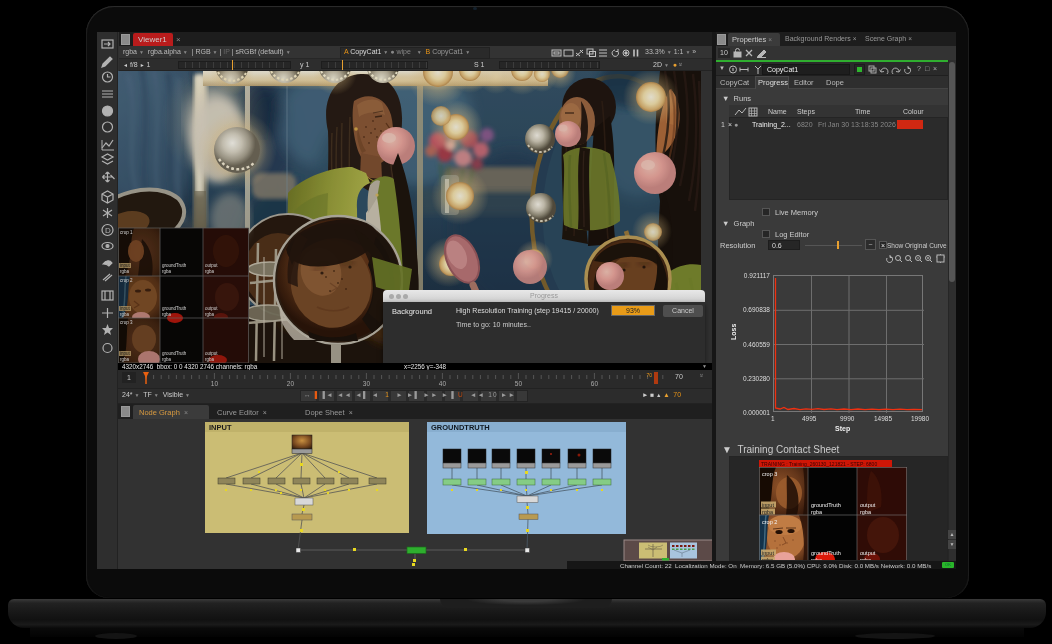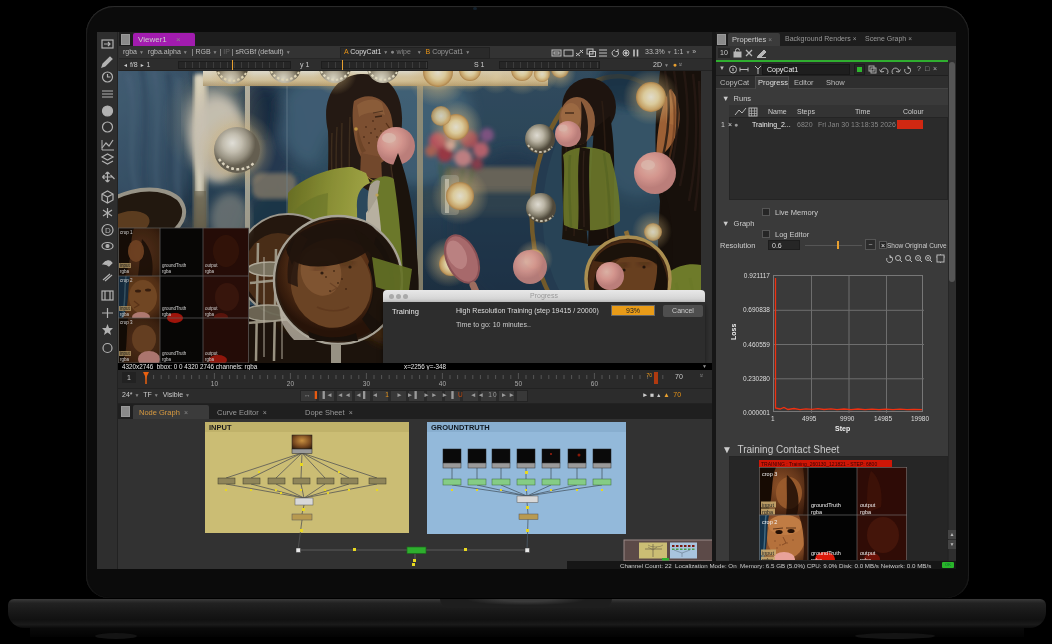--- a/index.html
+++ b/index.html
@@ -45,21 +45,21 @@
       <rect x="5" y="255" width="11" height="9"></rect>
         <path d="M8,255 v9 M13,255 v9"></path>
       <path d="M5,277 h11 M10.5,272 v10"></path>
       <path d="M10.5,288 l1.5,4 h4 l-3,3 l1,4 l-3.5,-2.5 l-3.5,2.5 l1,-4 l-3,-3 h4 Z" fill="#b2b2b2" stroke="none"></path>
       <circle cx="10.5" cy="312" r="4.5"></circle>
     </g>
   </svg>
 
   <div class="a" style="left:22px;top:0;width:593px;height:14px;background:#1d1d1d"></div>
   <div class="a" style="left:24px;top:2px;width:9px;height:11px;background:#8a8a8a;border:1px solid #999"></div>
-  <div class="a" style="left:36px;top:1px;width:62px;height:13px;background:#a21caf;border-radius:2px 2px 0 0;font-size:8px;color:#ccc;padding:2px 0 0 5px">Viewer1</div>
+  <div class="a" style="left:36px;top:1px;width:40px;height:13px;background:#b91c1c;border-radius:2px 2px 0 0;font-size:8px;color:#ccc;padding:2px 0 0 5px">Viewer1</div>
   <div class="a" style="left:79px;top:2.5px;font-size:8px;color:#888">×</div>
 
   <div class="a" style="left:22px;top:14px;width:593px;height:13px;background:#333;border-bottom:1px solid #272727"></div>
   <div class="a tx" style="left:26px;top:16px;font-size:7px;color:#bbb">rgba <span class="dd">▼</span>&nbsp; rgba.alpha <span class="dd">▼</span> &nbsp;| RGB <span class="dd">▼</span> | <span style="color:#666">IP</span> | sRGBf (default) <span class="dd">▼</span></div>
   <div class="a" style="left:243px;top:14.5px;width:150px;height:12px;background:#2a2a2a;border:1px solid #222"></div>
   <div class="a tx" style="left:247px;top:16px;font-size:7px;color:#e89417">A <span style="color:#ddd">CopyCat1</span> <span class="dd">▼</span> <span style="color:#888">●</span> <span style="color:#888">wipe &nbsp;&nbsp;</span><span class="dd">▼</span> &nbsp;B <span style="color:#999">CopyCat1</span> <span class="dd">▼</span></div>
   <svg class="a" style="left:454px;top:15.5px" width="92" height="10">
     <g stroke="#c2c2c2" stroke-width="1" fill="none">
       <rect x="1" y="2" width="9" height="6"></rect>
         <rect x="3" y="4" width="5" height="2"></rect>
@@ -506,21 +506,21 @@
   </svg>
   </div>
 
   <div class="a" id="pdlg" style="left:286px;top:258px;width:322px;height:73px">
     <div class="a" style="left:0;top:0;width:322px;height:12px;background:linear-gradient(#e8e8e8,#cfcfcf);border-radius:4px 4px 0 0"></div>
     <div class="a" style="left:6px;top:4px;width:5px;height:5px;border-radius:50%;background:#aaa"></div>
     <div class="a" style="left:13px;top:4px;width:5px;height:5px;border-radius:50%;background:#aaa"></div>
     <div class="a" style="left:20px;top:4px;width:5px;height:5px;border-radius:50%;background:#aaa"></div>
     <div class="a" style="left:0;top:2px;width:322px;text-align:center;font-size:7px;color:#999">Progress</div>
     <div class="a" style="left:0;top:12px;width:322px;height:61px;background:#2d2d2d;box-shadow:0 2px 5px rgba(0,0,0,.5)"></div>
-    <div class="a tx" style="left:9px;top:17px;font-size:7.5px;color:#e8e8e8">Training</div>
+    <div class="a tx" style="left:9px;top:17px;font-size:7.5px;color:#e8e8e8">Background</div>
     <div class="a tx" style="left:73px;top:17px;font-size:7px;color:#ddd">High Resolution Training (step 19415 / 20000)</div>
     <div class="a" style="left:228px;top:15px;width:44px;height:11px;background:#e89b18;border:1px solid #666;text-align:center;font-size:7px;color:#222;line-height:10px">93%</div>
     <div class="a" style="left:280px;top:15px;width:40px;height:12px;background:#4e4e4e;border-radius:2px;text-align:center;font-size:7px;color:#ccc;line-height:12px">Cancel</div>
     <div class="a tx" style="left:73px;top:31px;font-size:7px;color:#ccc">Time to go: 10 minutes..</div>
   </div>
 
   <div class="a" style="left:21px;top:331px;width:594px;height:6.5px;background:#000"></div>
   <div class="a tx" style="left:25px;top:330.5px;font-size:6.3px;color:#e8e8e8">4320x2746&nbsp; bbox: 0 0 4320 2746 channels: rgba</div>
   <div class="a tx" style="left:307px;top:330.5px;font-size:6.3px;color:#e8e8e8">x=2256 y=-348</div>
   <div class="a tx" style="left:605px;top:331px;font-size:5px;color:#999">▼</div>
@@ -858,21 +858,21 @@
       <path d="M37,4 a3,3 0 1 0 3,-1.5 M40,1 v2.5 h2.5"></path>
     </g>
   </svg>
   <div class="a tx" style="left:820px;top:32.5px;font-size:7px;color:#aaa;letter-spacing:4px">?□×</div>
 
   <div class="a" style="left:619px;top:44px;width:236px;height:13px;background:#2e2e2e;border-bottom:1px solid #444"></div>
   <div class="a tx" style="left:623px;top:46px;font-size:7.5px;color:#bbb">CopyCat</div>
   <div class="a" style="left:658px;top:44px;width:34px;height:13px;background:#3a3a3a;border:1px solid #4a4a4a;border-bottom:none"></div>
   <div class="a tx" style="left:661px;top:46px;font-size:7.5px;color:#ddd">Progress</div>
   <div class="a tx" style="left:697px;top:46px;font-size:7.5px;color:#bbb">Editor</div>
-  <div class="a tx" style="left:729px;top:46px;font-size:7.5px;color:#bbb">Show</div>
+  <div class="a tx" style="left:729px;top:46px;font-size:7.5px;color:#bbb">Dope</div>
 
   <div class="a tx" style="left:625px;top:62px;font-size:7.5px;color:#ccc">▼ &nbsp;Runs</div>
   <div class="a" style="left:632px;top:73px;width:219px;height:95px;background:#2b2b2b;border:1px solid #242424"></div>
   <div class="a" style="left:632px;top:73px;width:219px;height:13px;background:#333;border-bottom:1px solid #242424"></div>
   <svg class="a" style="left:637px;top:75px" width="26" height="10">
     <g stroke="#b8b8b8" stroke-width="1" fill="none">
       <path d="M1,8 l4,-5 l3,3 l4,-5"></path>
       <rect x="15" y="1" width="8" height="8"></rect>
         <path d="M15,4 h8 M15,6.5 h8 M17.5,1 v8 M20.5,1 v8" stroke-width="0.7"></path>
     </g>

